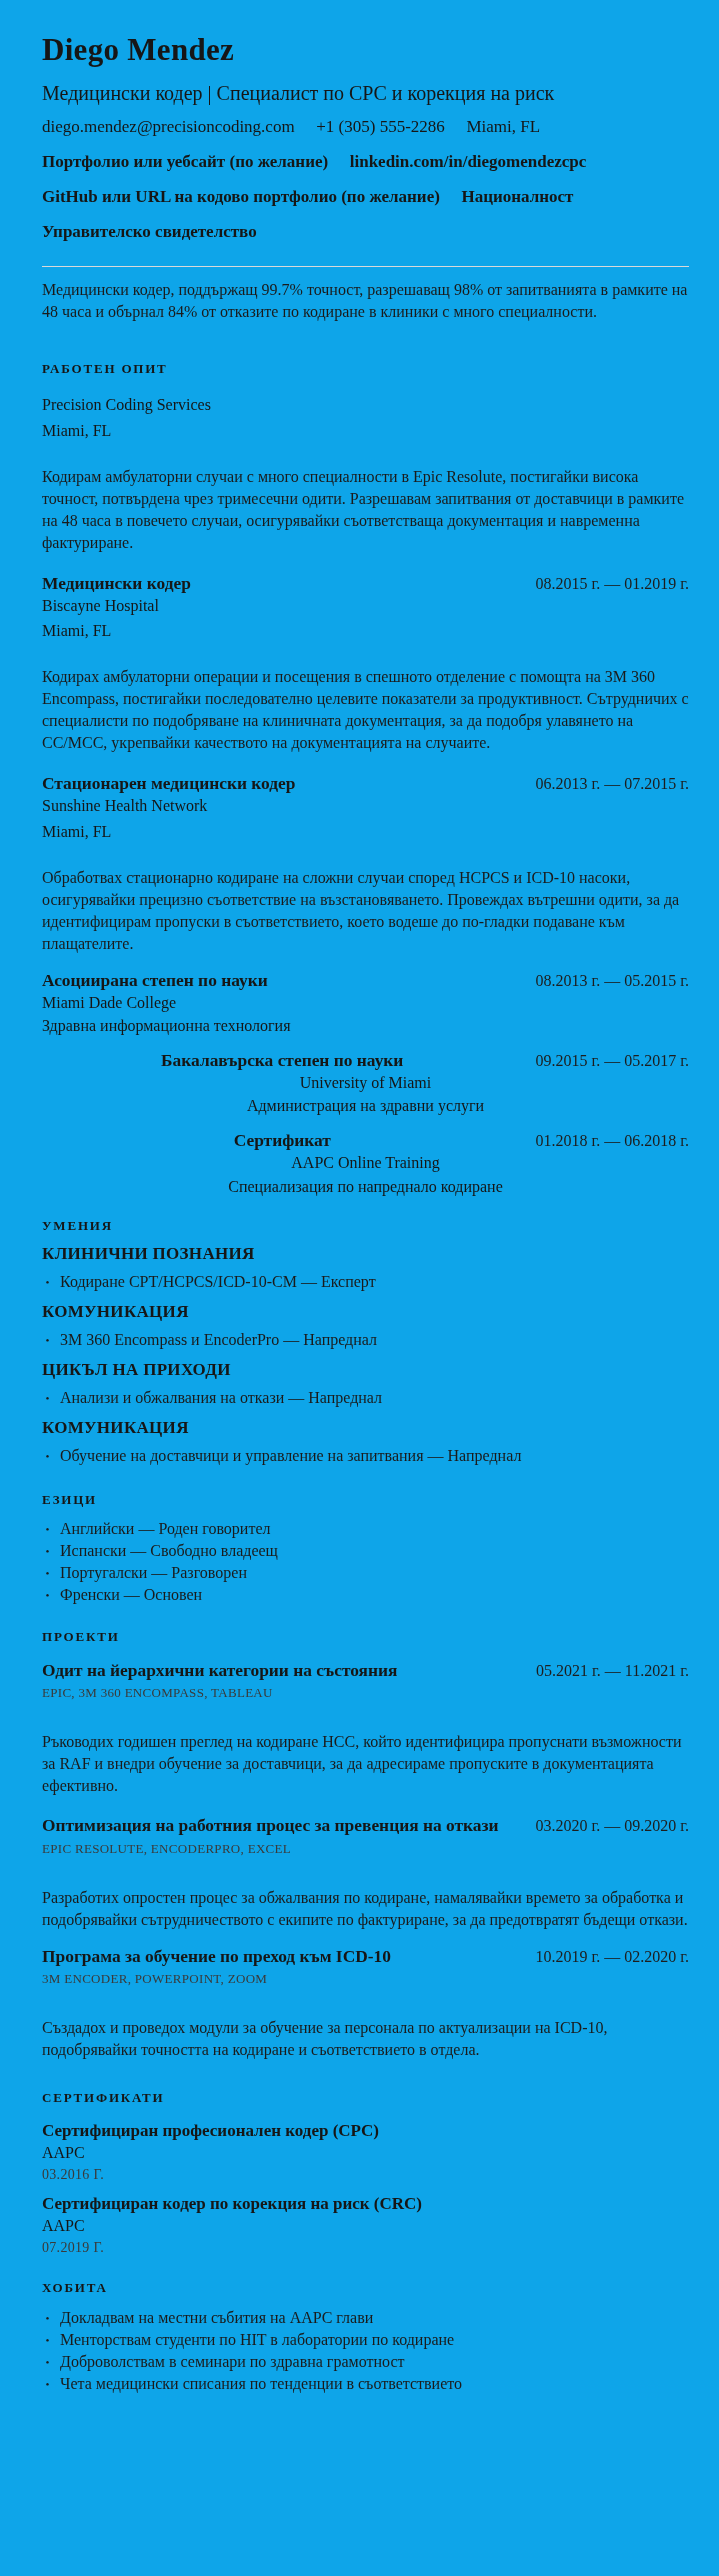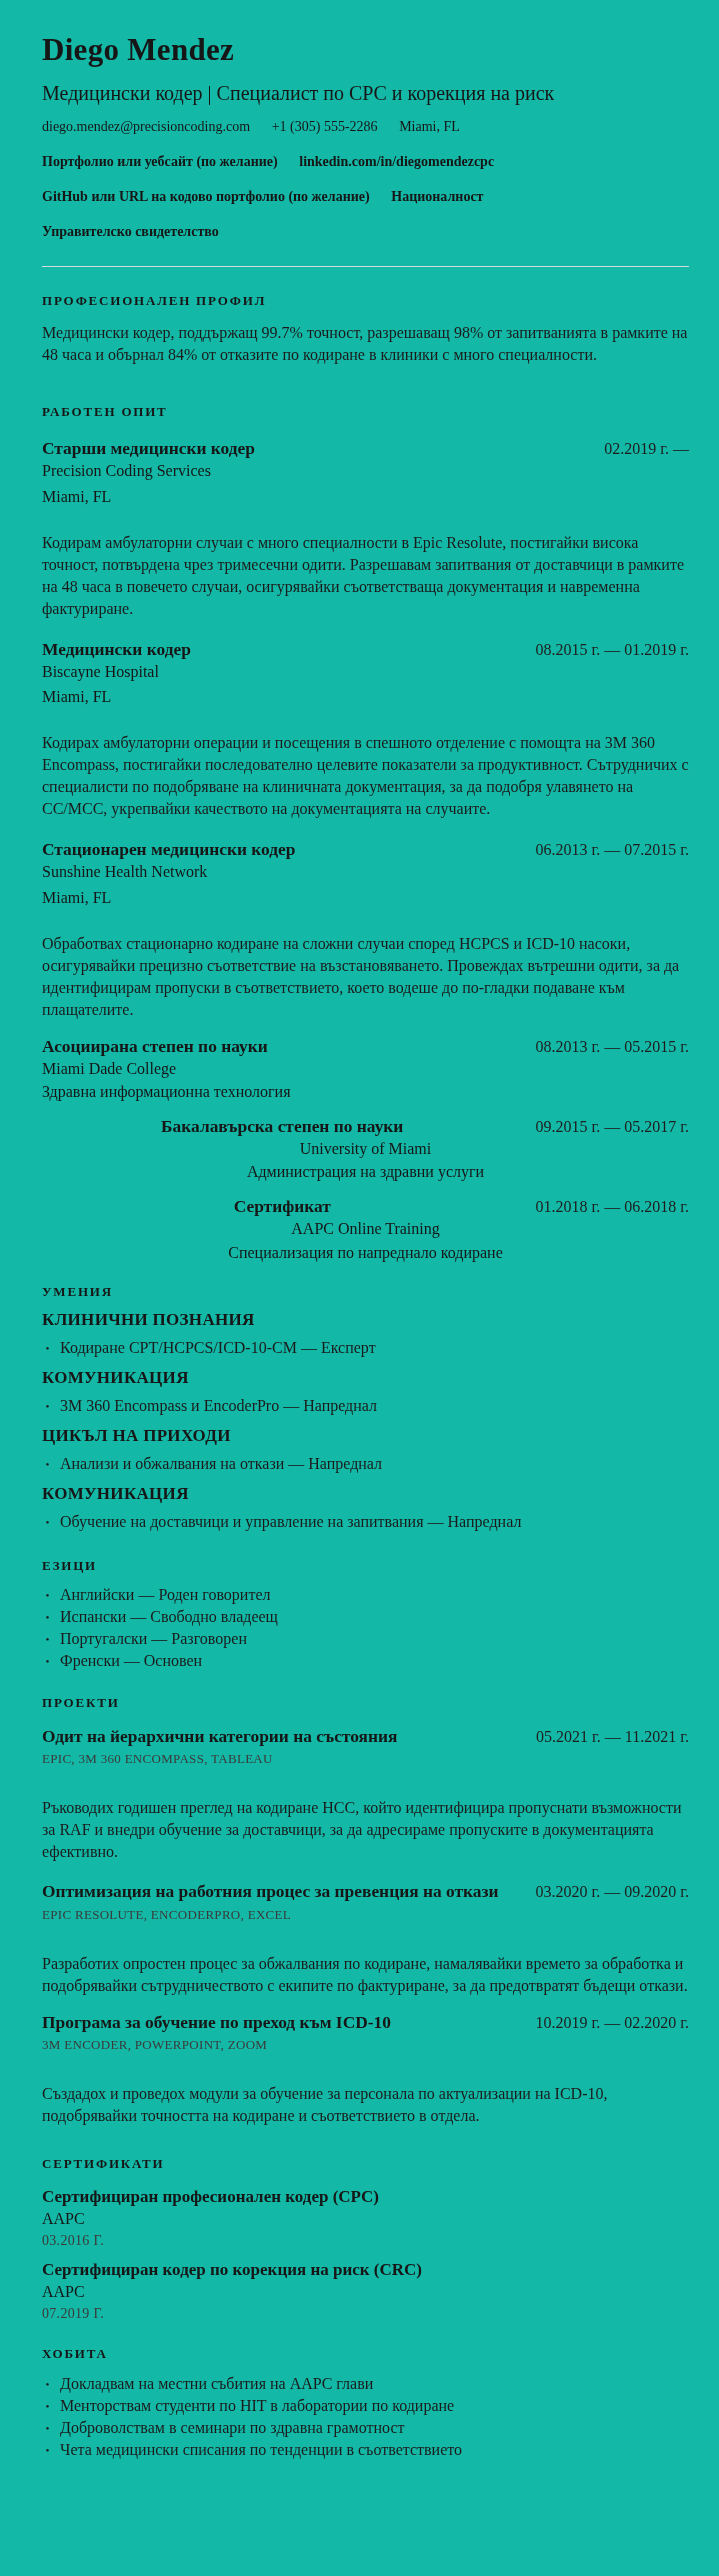--- a/index.html
+++ b/index.html
@@ -3,38 +3,38 @@
 <meta charset="utf-8">
 <style>
   html, body { margin: 0; padding: 0; background: #ffffff; }
   .page {
     width: 720px;
     min-height: 2576px;
     box-sizing: border-box;
     padding: 34px 31px 20.4px 42px;
     font-family: "Liberation Serif", "DejaVu Serif", serif;
     color: #161616;
-    background: #14b8a6;
+    background: #0ea5e9;
   }
   .name {
     font-size: 31px;
     font-weight: 700;
     line-height: 1.05;
     letter-spacing: 0.3px;
   }
   .subtitle {
     font-size: 20px;
     line-height: 22px;
     margin-top: 15.6px;
   }
   .contact-row {
     display: flex;
     flex-wrap: wrap;
     column-gap: 21.6px;
-    font-size: 14px;
+    font-size: 17px;
     line-height: 22px;
   }
   .cr-first { margin-top: 12px; }
   .cr-next  { margin-top: 13px; font-weight: bold; }
   .divider {
     height: 1.2px;
     background: #d9d9d9;
     margin-top: 23px;
   }
   .sec-label {
@@ -155,32 +155,27 @@
       <span>Националност</span>
     </div>
     <div class="contact-row cr-next">
       <span>Управителско свидетелство</span>
     </div>
 
     <div class="divider"></div>
   </div>
 
   <div>
-    <div class="sec-label mt-profile">ПРОФЕСИОНАЛЕН ПРОФИЛ</div>
     <div class="para profile-para">Медицински кодер, поддържащ 99.7% точност, разрешаващ 98% от запитванията в рамките на 48 часа и обърнал 84% от отказите по кодиране в клиники с много специалности.</div>
   </div>
 
   <div>
     <div class="sec-label mt-work">РАБОТЕН ОПИТ</div>
 
     <div class="job-first">
-      <div class="title-row">
-        <div class="item-title">Старши медицински кодер</div>
-        <div class="dates">02.2019 г. —</div>
-      </div>
       <div class="org">Precision Coding Services</div>
       <div class="loc">Miami, FL</div>
       <div class="para job-para">Кодирам амбулаторни случаи с много специалности в Epic Resolute, постигайки висока точност, потвърдена чрез тримесечни одити. Разрешавам запитвания от доставчици в рамките на 48 часа в повечето случаи, осигурявайки съответстваща документация и навременна фактуриране.</div>
     </div>
 
     <div class="job-next">
       <div class="title-row">
         <div class="item-title">Медицински кодер</div>
         <div class="dates">08.2015 г. — 01.2019 г.</div>
       </div>

